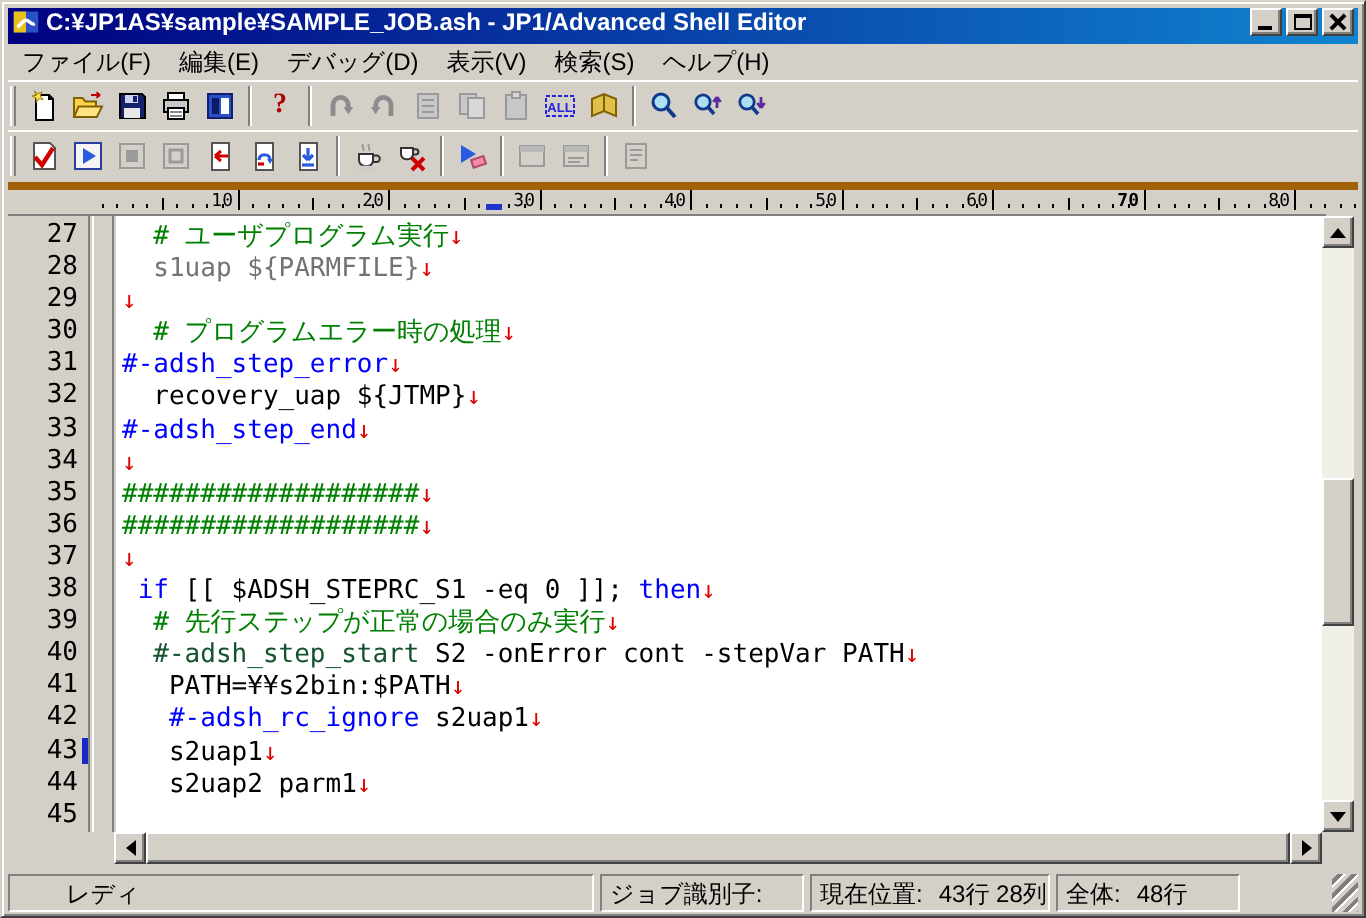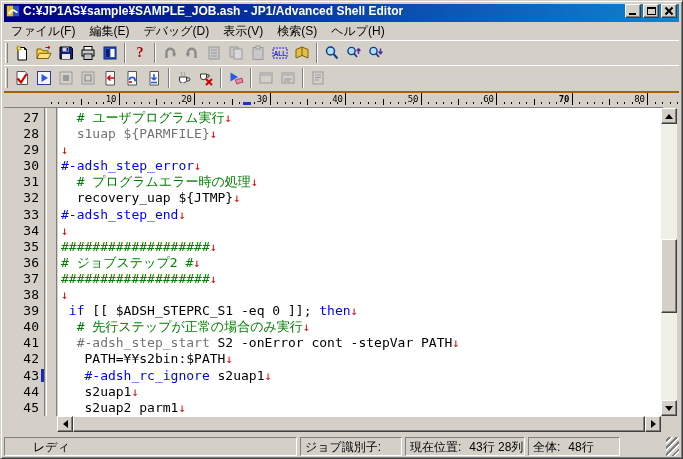--- a/index.html
+++ b/index.html
@@ -39,21 +39,21 @@
   .tgrip { width:3px; height:20px; margin:0 3px 0 1px;
     border-left:1px solid #fff; border-right:1px solid #808080; }
   .tsep  { width:2px; height:20px; margin:0 3px;
     border-left:1px solid #808080; border-right:1px solid #fff; }
   .tbtn { width:22px; height:22px; display:flex; align-items:center; justify-content:center; }
   .tbtn svg { width:16px; height:16px; }
   .help-glyph { color:#b00000; font-weight:bold; font-size:14px; font-family:"Liberation Serif",serif; }
 
   
   .ruler { position:absolute; left:3px; right:3px; top:90px; height:16px;
-    border-top:2px solid #a16207; background:#d4d0c8; overflow:hidden; }
+    border-top:4px solid #a16207; background:#d4d0c8; overflow:hidden; }
   .ruler .tick { position:absolute; background:#000; width:1px; }
   .ruler .minor { bottom:3px; height:2px; }
   .ruler .mid   { bottom:2px; height:6px; }
   .ruler .major { bottom:2px; height:12px; }
   .ruler .rnum { position:absolute; top:1px; width:18px; text-align:right;
     font-size:9px; color:#000; font-family:"DejaVu Sans Mono",monospace; }
   .ruler .rmarker { position:absolute; bottom:2px; width:8px; height:3px; }
 
   
   .editor-top-line { position:absolute; left:3px; right:19px; top:106px; height:1px; background:#808080; }
@@ -452,32 +452,31 @@
       <div class="ln-row"><span>42</span></div>
       <div class="ln-row"><span>43</span><em class="curbar"></em></div>
       <div class="ln-row"><span>44</span></div>
       <div class="ln-row"><span>45</span></div>
     </div>
   <div class="gutter-strip"></div>
   <div class="text-pane">
       <div class="code-row"><span style="color: rgb(0, 0, 0);">  </span><span style="color: rgb(0, 128, 0);"># ユーザプログラム実行</span><span class="eol" style="color: rgb(221, 0, 0);">↓</span></div>
       <div class="code-row"><span style="color: #737373;">  s1uap ${PARMFILE}</span><span class="eol" style="color: rgb(221, 0, 0);">↓</span></div>
       <div class="code-row"><span class="eol" style="color: rgb(221, 0, 0);">↓</span></div>
+      <div class="code-row"><span style="color: rgb(0, 0, 0);">  </span><span style="color: rgb(0, 128, 0);"># プログラムエラー時の処理</span><span class="eol" style="color: rgb(221, 0, 0);">↓</span></div>
       <div class="code-row"><span style="color: rgb(0, 0, 255);">#-adsh_step_error</span><span class="eol" style="color: rgb(221, 0, 0);">↓</span></div>
-      <div class="code-row"><span style="color: rgb(0, 0, 0);">  </span><span style="color: rgb(0, 128, 0);"># プログラムエラー時の処理</span><span class="eol" style="color: rgb(221, 0, 0);">↓</span></div>
       <div class="code-row"><span style="color: rgb(0, 0, 0);">  recovery_uap ${JTMP}</span><span class="eol" style="color: rgb(221, 0, 0);">↓</span></div>
       <div class="code-row"><span style="color: rgb(0, 0, 255);">#-adsh_step_end</span><span class="eol" style="color: rgb(221, 0, 0);">↓</span></div>
       <div class="code-row"><span class="eol" style="color: rgb(221, 0, 0);">↓</span></div>
       <div class="code-row"><span style="color: rgb(0, 128, 0);">###################</span><span class="eol" style="color: rgb(221, 0, 0);">↓</span></div>
-      <div class="code-row"><span style="color: rgb(0, 128, 0);"># ジョブステップ2 #</span><span class="eol" style="color: rgb(221, 0, 0);">↓</span></div>
       <div class="code-row"><span style="color: rgb(0, 128, 0);">###################</span><span class="eol" style="color: rgb(221, 0, 0);">↓</span></div>
       <div class="code-row"><span class="eol" style="color: rgb(221, 0, 0);">↓</span></div>
       <div class="code-row"><span style="color: rgb(0, 0, 0);"> </span><span style="color: rgb(0, 0, 255);">if</span><span style="color: rgb(0, 0, 0);"> [[ $ADSH_STEPRC_S1 -eq 0 ]]; </span><span style="color: rgb(0, 0, 255);">then</span><span class="eol" style="color: rgb(221, 0, 0);">↓</span></div>
       <div class="code-row"><span style="color: rgb(0, 0, 0);">  </span><span style="color: rgb(0, 128, 0);"># 先行ステップが正常の場合のみ実行</span><span class="eol" style="color: rgb(221, 0, 0);">↓</span></div>
-      <div class="code-row"><span style="color: rgb(0, 0, 0);">  </span><span style="color: #737373;">#-adsh_step_start</span><span style="color: rgb(0, 0, 0);"> S2 -onError cont -stepVar PATH</span><span class="eol" style="color: rgb(221, 0, 0);">↓</span></div>
+      <div class="code-row"><span style="color: rgb(0, 0, 0);">  </span><span style="color: #14532d;">#-adsh_step_start</span><span style="color: rgb(0, 0, 0);"> S2 -onError cont -stepVar PATH</span><span class="eol" style="color: rgb(221, 0, 0);">↓</span></div>
       <div class="code-row"><span style="color: rgb(0, 0, 0);">   PATH=¥¥s2bin:$PATH</span><span class="eol" style="color: rgb(221, 0, 0);">↓</span></div>
       <div class="code-row"><span style="color: rgb(0, 0, 0);">   </span><span style="color: rgb(0, 0, 255);">#-adsh_rc_ignore</span><span style="color: rgb(0, 0, 0);"> s2uap1</span><span class="eol" style="color: rgb(221, 0, 0);">↓</span></div>
       <div class="code-row"><span style="color: rgb(0, 0, 0);">   s2uap1</span><span class="eol" style="color: rgb(221, 0, 0);">↓</span></div>
       <div class="code-row"><span style="color: rgb(0, 0, 0);">   s2uap2 parm1</span><span class="eol" style="color: rgb(221, 0, 0);">↓</span></div>
     </div>
 
   <div class="vscroll">
     <div class="sbtn" style="left:0;top:0;">
         <div class="tri up"></div>
       </div>

